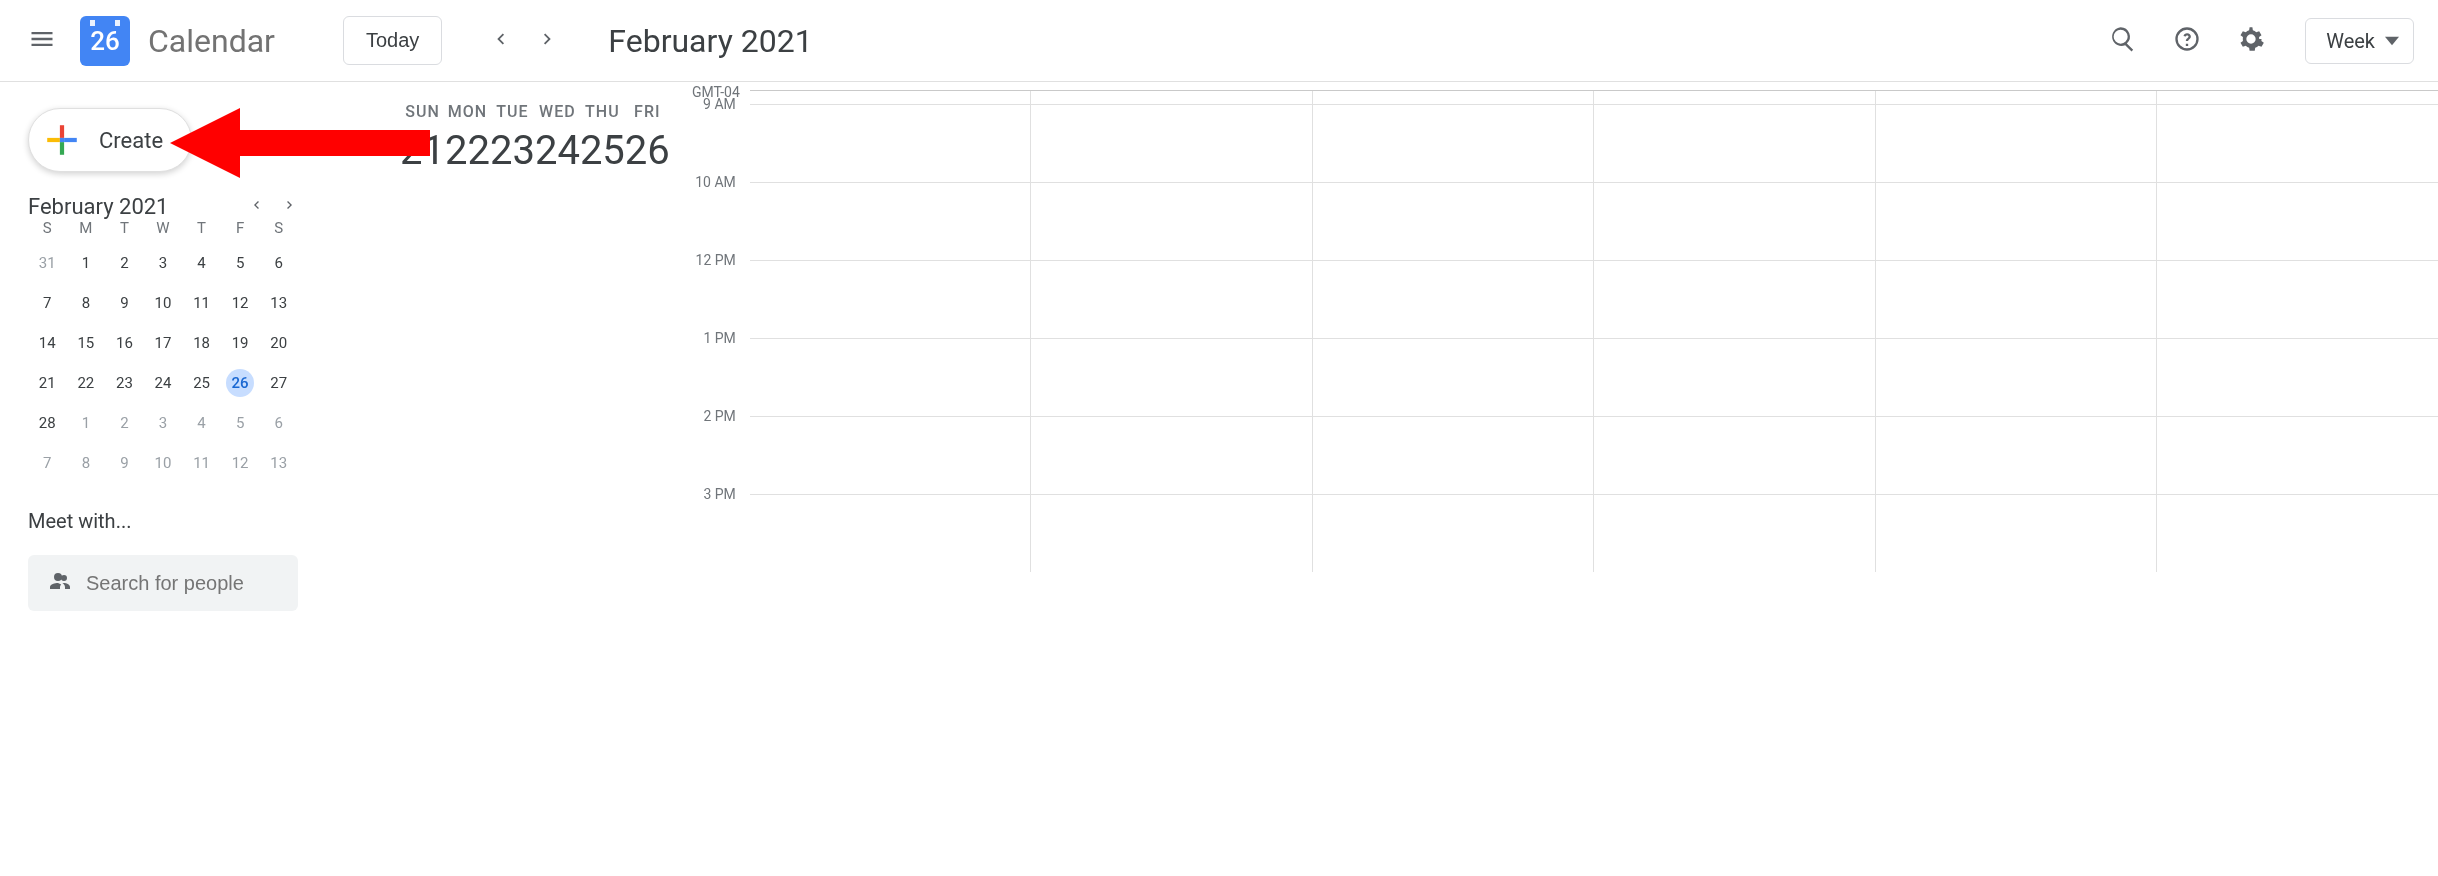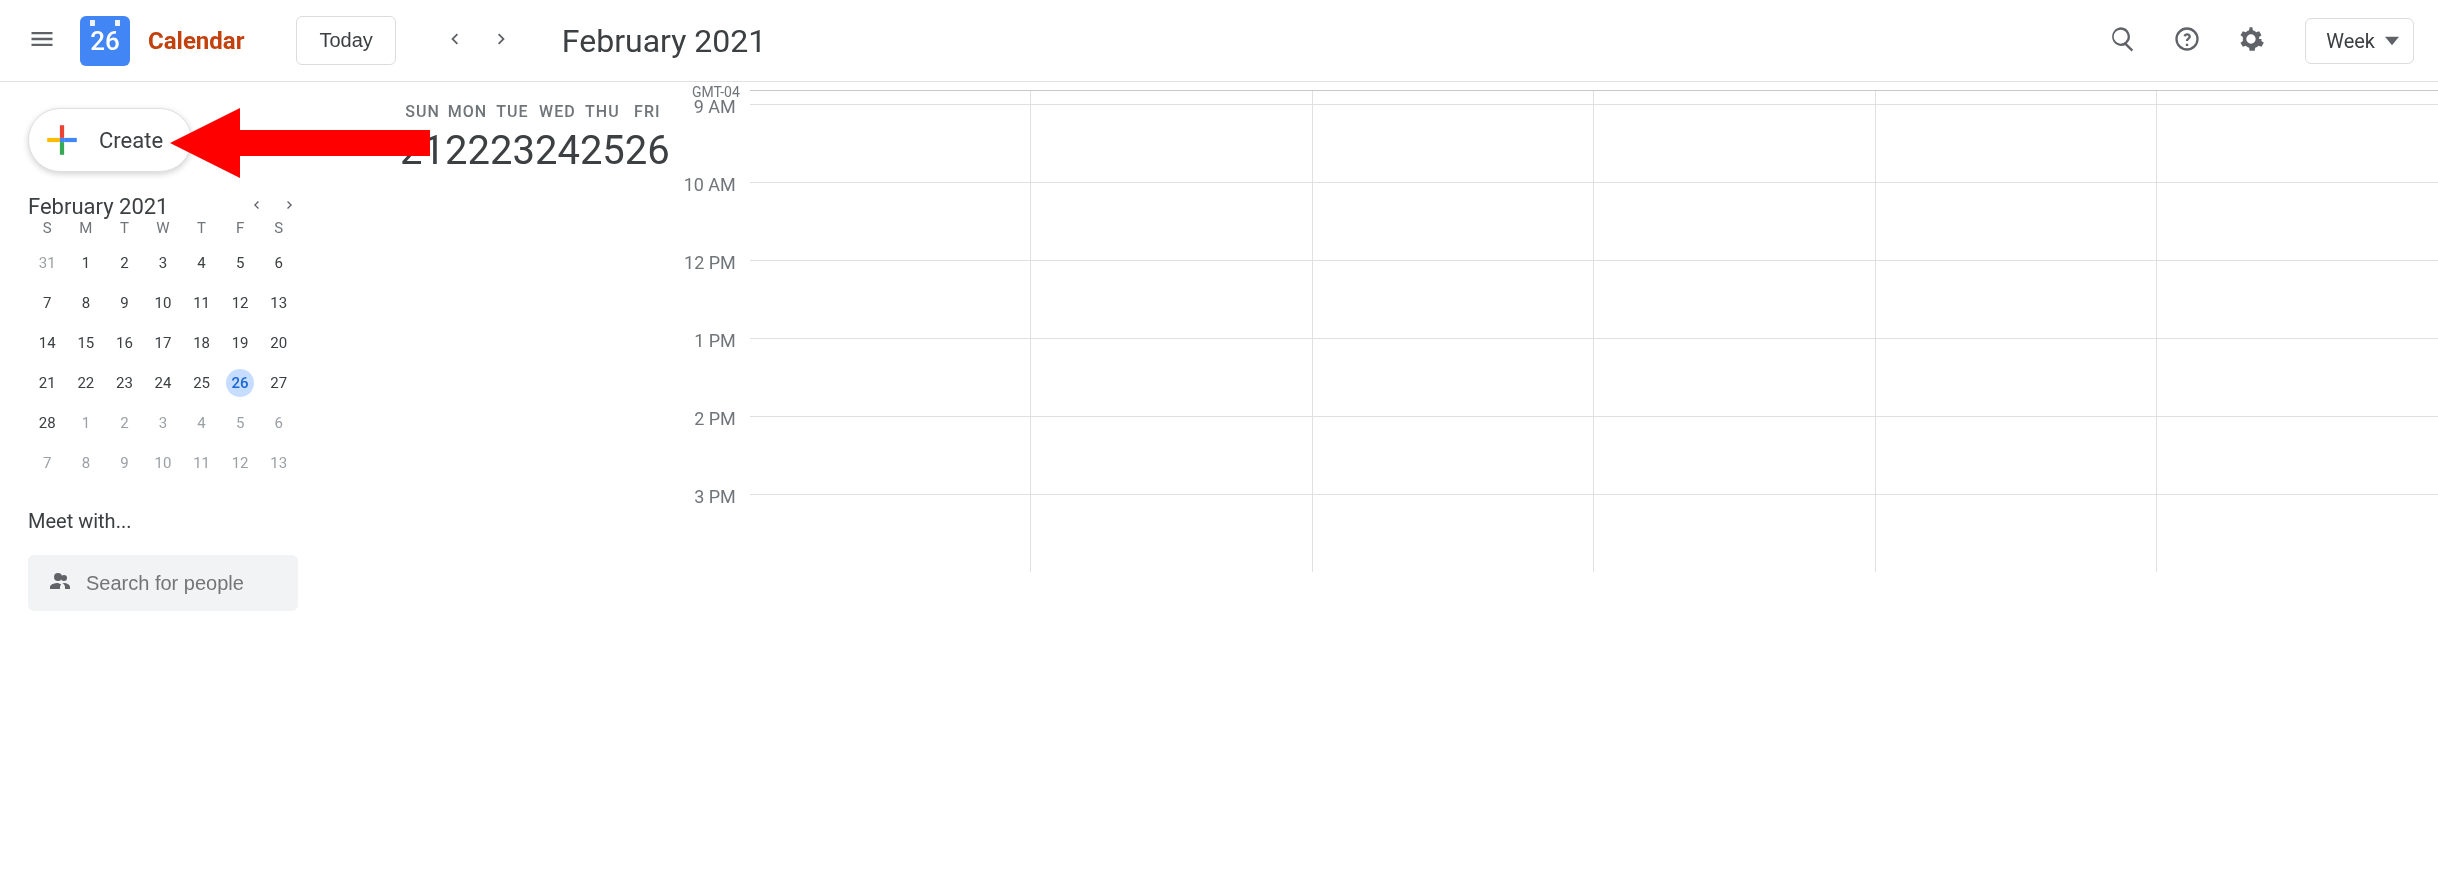--- a/index.html
+++ b/index.html
@@ -31,26 +31,26 @@
     width: 50px; height: 50px; background: #4285f4; border-radius: 6px;
     display: flex; align-items: center; justify-content: center;
     color: #fff; font-weight: 500; font-size: 26px;
     position: relative;
   }
   .logo-box::before {
     content:""; position:absolute; top:4px; left:10px; right:10px; height:6px;
     background: repeating-linear-gradient(90deg,#fff 0 5px,transparent 5px 25px);
     opacity:.9;
   }
-  .app-title { font-size: 24px; color: #c2410c; font-weight: 700; }
+  .app-title { font-size: 32px; color: #737373; font-weight: 400; }
 
   .today-btn {
     border: 1px solid #dadce0; border-radius: 6px; background: #fff;
     padding: 12px 22px; font-size: 20px; color: #3c4043; cursor: pointer;
-    margin-left: 4px;
+    margin-left: 20px;
   }
 
   .nav-arrows { display: flex; gap: 4px; margin: 0 20px 0 28px; }
   .nav-arrow {
     width: 44px; height: 44px; display:flex; align-items:center; justify-content:center;
     border-radius:50%; cursor:pointer;
   }
   .nav-arrow svg { width: 22px; height: 22px; fill: #5f6368; }
 
   .current-range { font-size: 32px; color: #3c4043; font-weight: 400; margin-left: 10px; }
@@ -142,21 +142,21 @@
   }
   .tz-label {
     position:absolute; left:0; top:-6px; width:80px; text-align:right;
     font-size:14px; color:#70757a; padding-right:10px;
   }
   .hour-row {
     display:flex; align-items:flex-start; height:78px; position:relative;
   }
   .hour-label {
     width:80px; text-align:right; padding-right:14px;
-    font-size:18px; color:#70757a; transform: translateY(-8px);
+    font-size:14px; color:#70757a; transform: translateY(-8px);
   }
   .grid-line {
     flex:1; border-top:1px solid #e0e0e0; height:100%;
     display:flex;
   }
   .grid-top {
     display:flex; flex:1; border-top:1px solid #c9c9c9; height:14px;
   }
   .grid-top .cell, .grid-line .cell {
     flex:1; border-left:1px solid #e0e0e0; height:100%;

